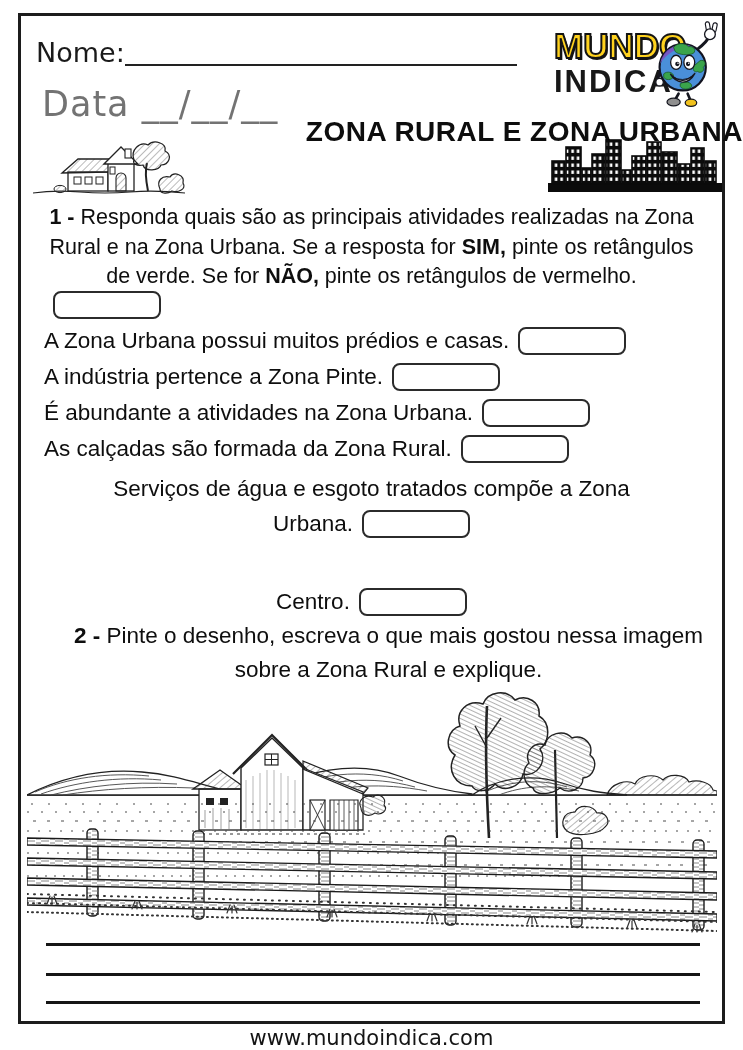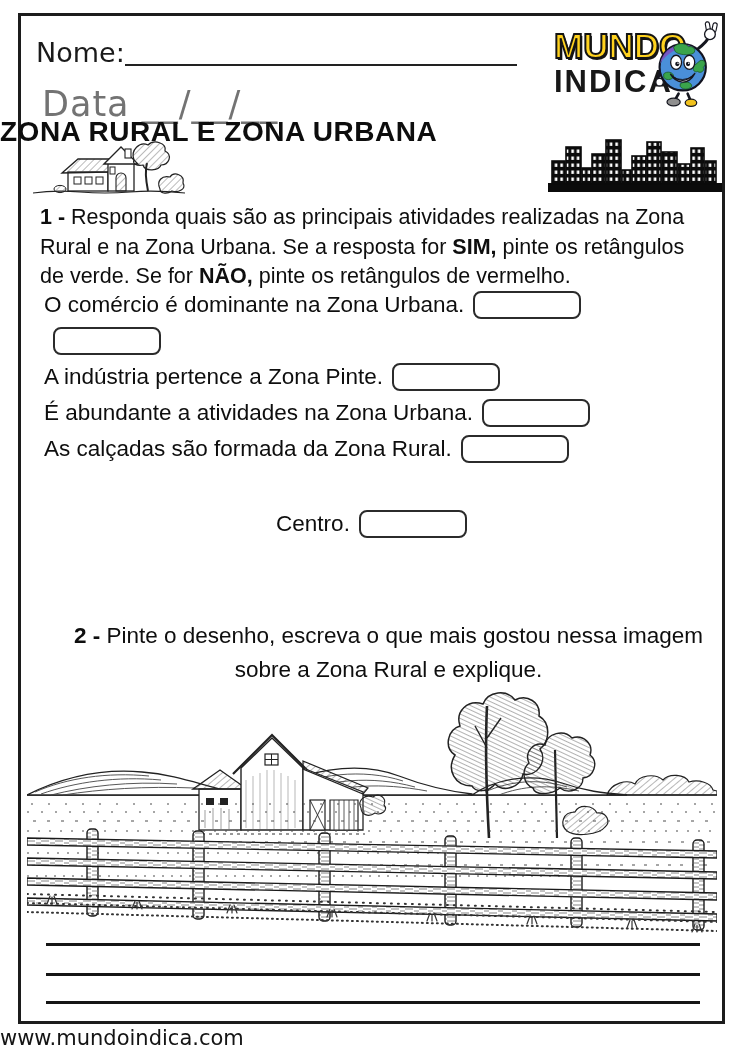--- a/index.html
+++ b/index.html
@@ -21,49 +21,49 @@
   
   .logo { position:absolute; left:552px; top:18px; width:172px; height:92px; }
   .logo-word1 { position:absolute; left:2px; top:8px; font-size:35px; font-weight:800;
                 letter-spacing:0px; color:#ffd21e;
                 -webkit-text-stroke:2px #141414;
                 text-shadow:1.5px 1.5px 0 #141414; }
   .logo-word2 { position:absolute; left:2px; top:46px; font-size:31px; font-weight:800;
                 letter-spacing:2px; color:#181818; }
   .logo-globe { position:absolute; left:96px; top:-2px; width:76px; height:96px; }
 
-  .page-title { position:absolute; left:0; top:116px; width:100%; text-align:left;
+  .page-title { position:absolute; left:0; top:116px; width:100%; text-align:right;
                 font-size:28px; font-weight:bold; letter-spacing:0.5px; color:#0d0d0d; }
 
   .cottage { position:absolute; left:30px; top:138px; width:160px; height:64px; }
   .skyline { position:absolute; left:548px; top:134px; width:174px; height:64px; }
 
   
-  .instr1 { position:absolute; left:40px; top:203px; width:663px; text-align:left;
+  .instr1 { position:absolute; left:40px; top:203px; width:663px; text-align:center;
             font-size:21.5px; line-height:1.38; color:#0e0e0e; }
   .instr1 b, .instr2 b { font-weight:bold; }
   .num { font-weight:bold; }
 
   .statements { position:absolute; left:40px; top:291px; width:663px; }
   .stmt { font-size:22.5px; line-height:28px; margin-bottom:8px; color:#0e0e0e;
           padding-left:4px; white-space:nowrap; }
   .stmt-center { text-align:center; white-space:normal; line-height:35px; padding-left:0; }
   .answer-box { display:inline-block; width:108px; height:28px; border:2px solid #2b2b2b;
                 border-radius:8px; vertical-align:-7px; margin-left:9px; background:#fff; }
 
   
   .instr2 { position:absolute; left:57px; top:619px; width:663px; text-align:center;
             font-size:22.5px; line-height:1.5; color:#0e0e0e; }
 
   .farm { position:absolute; left:27px; top:688px; width:690px; height:248px; }
 
   .write-line { position:absolute; left:46px; width:654px; border-top:3px solid #161616; }
   .wl1 { top:943px; } .wl2 { top:973px; } .wl3 { top:1001px; }
 
-  .footer { position:absolute; left:0; top:1026px; width:100%; text-align:left;
+  .footer { position:absolute; left:0; top:1026px; width:100%; text-align:center;
             font-size:21px; color:#141414; font-family:"DejaVu Sans", sans-serif; }
 
   svg { display:block; width:100%; height:100%; }
 </style>
 </head>
 <body>
 
 <div class="sheet-border"></div>
 
 <div class="name-row">
@@ -157,33 +157,37 @@
   <rect x="143" y="14" width="13" height="36" fill="url(#win)" stroke="#0b0b0b" stroke-width="1.6"></rect>
   <rect x="157" y="27" width="11" height="23" fill="url(#win)" stroke="#0b0b0b" stroke-width="1.6"></rect>
 </svg>
 
 <p class="instr1">
   <span class="num">1 -</span><span> Responda quais são as principais atividades realizadas na Zona Rural e na Zona Urbana. Se a resposta for </span><b>SIM,</b><span> pinte os retângulos de verde. Se for </span><b>NÃO,</b><span> pinte os retângulos de vermelho.</span>
 </p>
 
 <div class="statements">
   <div class="stmt">
-    <span>O comércio é dominante na Zona Urbana.</span><span class="answer-box"></span>
-  </div>
-  <div class="stmt">
     <span class="answer-box"></span>
   </div>
   <div class="stmt">
+    <span>A Zona Urbana possui muitos prédios e casas.</span><span class="answer-box"></span>
+  </div>
+  <div class="stmt">
     <span>A indústria pertence a Zona Pinte.</span><span class="answer-box"></span>
   </div>
   <div class="stmt">
     <span>É abundante a atividades na Zona Urbana.</span><span class="answer-box"></span>
   </div>
   <div class="stmt">
     <span>As calçadas são formada da Zona Rural.</span><span class="answer-box"></span>
+  </div>
+  <div class="stmt stmt-center">
+    <span>Serviços de água e esgoto tratados compõe a Zona</span><br>
+    <span>Urbana.</span><span class="answer-box"></span>
   </div>
   <div class="stmt stmt-center">
     <br>
     <span>Centro.</span><span class="answer-box"></span>
   </div>
 </div>
 
 <p class="instr2">
   <span class="num">2 -</span><span> Pinte o desenho, escreva o que mais gostou nessa imagem sobre a Zona Rural e explique.</span>
 </p>

